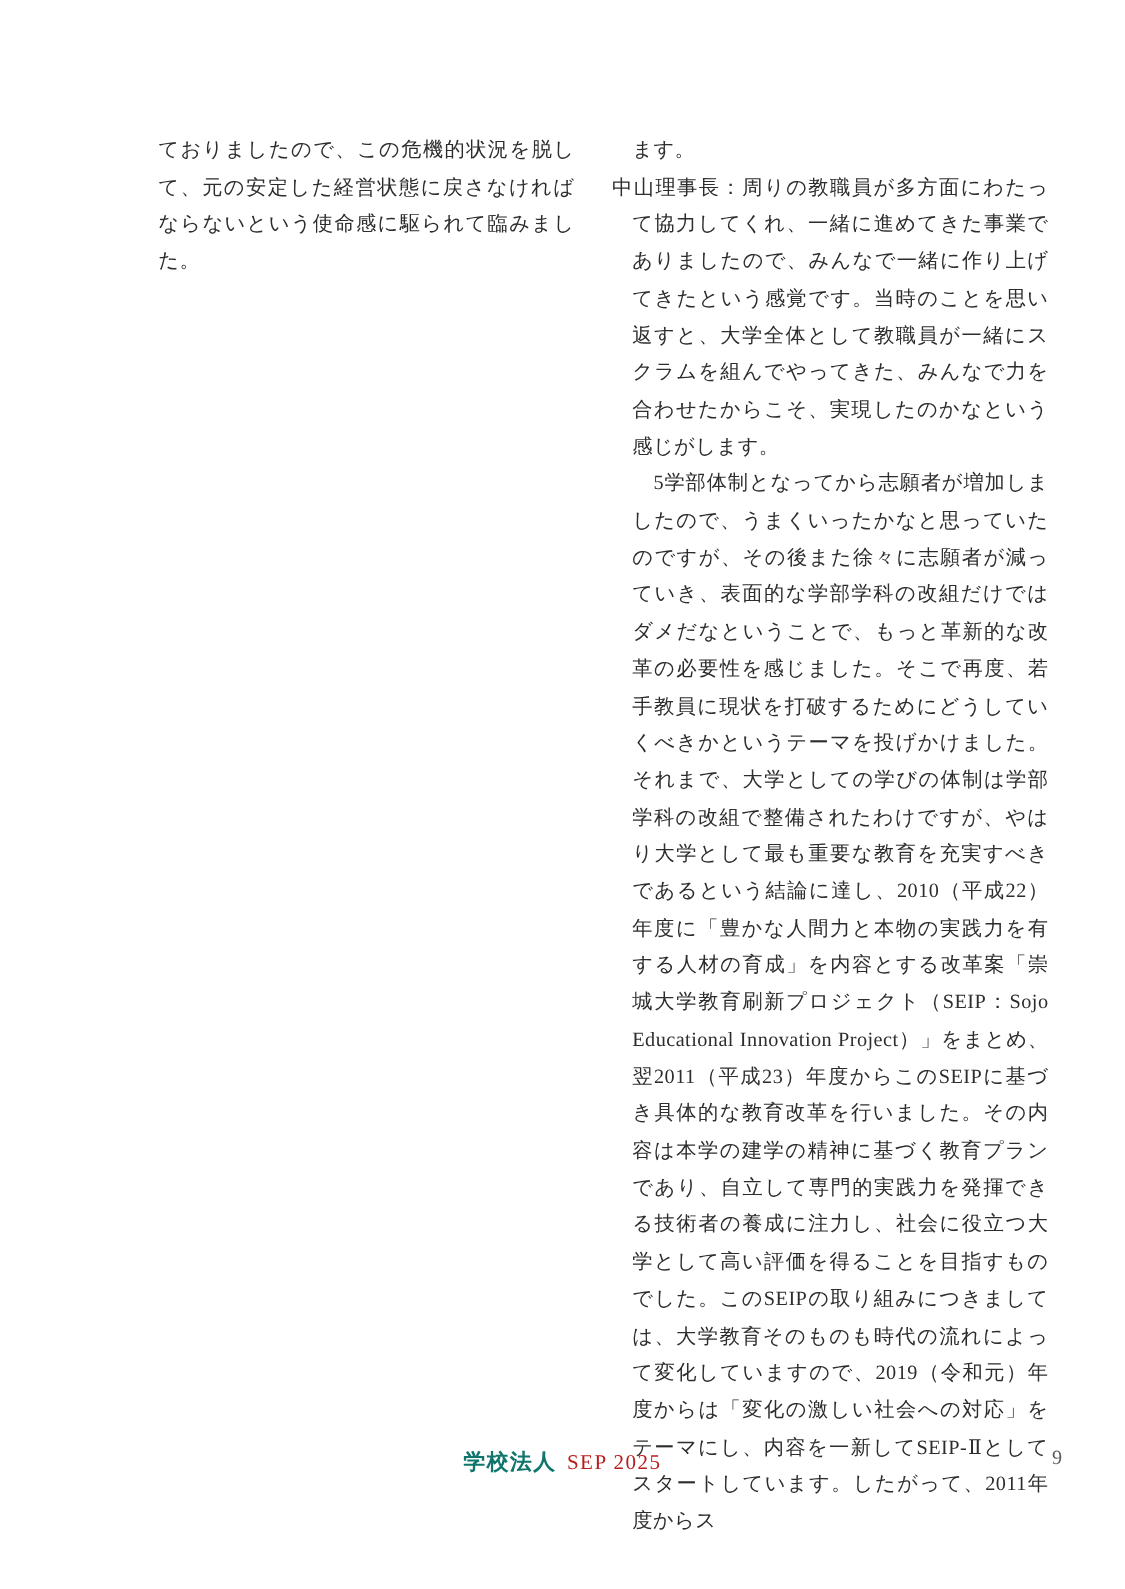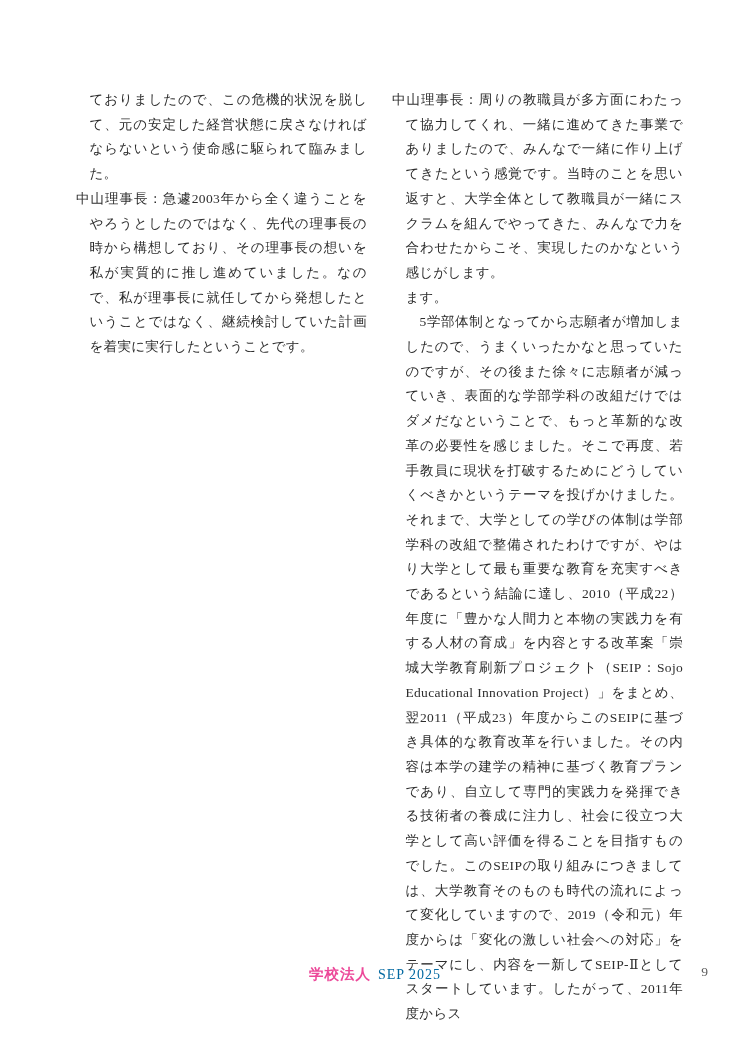--- a/index.html
+++ b/index.html
@@ -11,21 +11,21 @@
     height: 1059px;
     background: #ffffff;
     overflow: hidden;
     font-family: "Liberation Serif", "DejaVu Serif", serif;
     color: #2d2d2d;
   }
 
   .content {
     position: absolute;
     top: 88px;
-    left: 76px;
+    left: 92px;
     display: flex;
     gap: 25px;
   }
 
   .column {
     width: 291px;
   }
 
   .para {
     margin: 0;
@@ -51,53 +51,52 @@
     left: 0;
     width: 100%;
     text-align: center;
     white-space: nowrap;
   }
 
   .footer-brand {
     font-family: "Liberation Sans", "DejaVu Sans", sans-serif;
     font-weight: bold;
     font-size: 14.5px;
-    color: #ec4899;
+    color: #0f766e;
     letter-spacing: 1px;
   }
 
   .footer-issue {
     font-family: "Liberation Serif", "DejaVu Serif", serif;
     font-size: 14px;
-    color: #0369a1;
+    color: #b91c1c;
     margin-left: 7px;
     letter-spacing: 1px;
   }
 
   .page-number {
     position: absolute;
     top: 964px;
     right: 42px;
     font-size: 13.5px;
     color: #5c5c5c;
   }
 </style>
 </head>
 <body>
 
 <div class="page">
 
   <div class="content">
     <div class="column">
         <p class="para">ておりましたので、この危機的状況を脱して、元の安定した経営状態に戻さなければならないという使命感に駆られて臨みました。</p>
-        <p class="para hang"><span class="speaker">中山理事長：</span>急遽2003年から全く違うことをやろうとしたのではなく、先代の理事長の時から構想しており、その理事長の想いを私が実質的に推し進めていました。なので、私が理事長に就任してから発想したということではなく、継続検討していた計画を着実に実行したということです。</p>
       </div>
     <div class="column">
+        <p class="para">ます。</p>
         <p class="para hang"><span class="speaker">中山理事長：</span>周りの教職員が多方面にわたって協力してくれ、一緒に進めてきた事業でありましたので、みんなで一緒に作り上げてきたという感覚です。当時のことを思い返すと、大学全体として教職員が一緒にスクラムを組んでやってきた、みんなで力を合わせたからこそ、実現したのかなという感じがします。</p>
-        <p class="para">ます。</p>
         <p class="para">　5学部体制となってから志願者が増加しましたので、うまくいったかなと思っていたのですが、その後また徐々に志願者が減っていき、表面的な学部学科の改組だけではダメだなということで、もっと革新的な改革の必要性を感じました。そこで再度、若手教員に現状を打破するためにどうしていくべきかというテーマを投げかけました。それまで、大学としての学びの体制は学部学科の改組で整備されたわけですが、やはり大学として最も重要な教育を充実すべきであるという結論に達し、2010（平成22）年度に「豊かな人間力と本物の実践力を有する人材の育成」を内容とする改革案「崇城大学教育刷新プロジェクト（SEIP：Sojo Educational Innovation Project）」をまとめ、翌2011（平成23）年度からこのSEIPに基づき具体的な教育改革を行いました。その内容は本学の建学の精神に基づく教育プランであり、自立して専門的実践力を発揮できる技術者の養成に注力し、社会に役立つ大学として高い評価を得ることを目指すものでした。このSEIPの取り組みにつきましては、大学教育そのものも時代の流れによって変化していますので、2019（令和元）年度からは「変化の激しい社会への対応」をテーマにし、内容を一新してSEIP-Ⅱとしてスタートしています。したがって、2011年度からス</p>
       </div>
   </div>
 
   <div class="footer-center">
     <span class="footer-brand">学校法人</span><span class="footer-issue">SEP 2025</span>
   </div>
 
   <div class="page-number">9</div>
 

